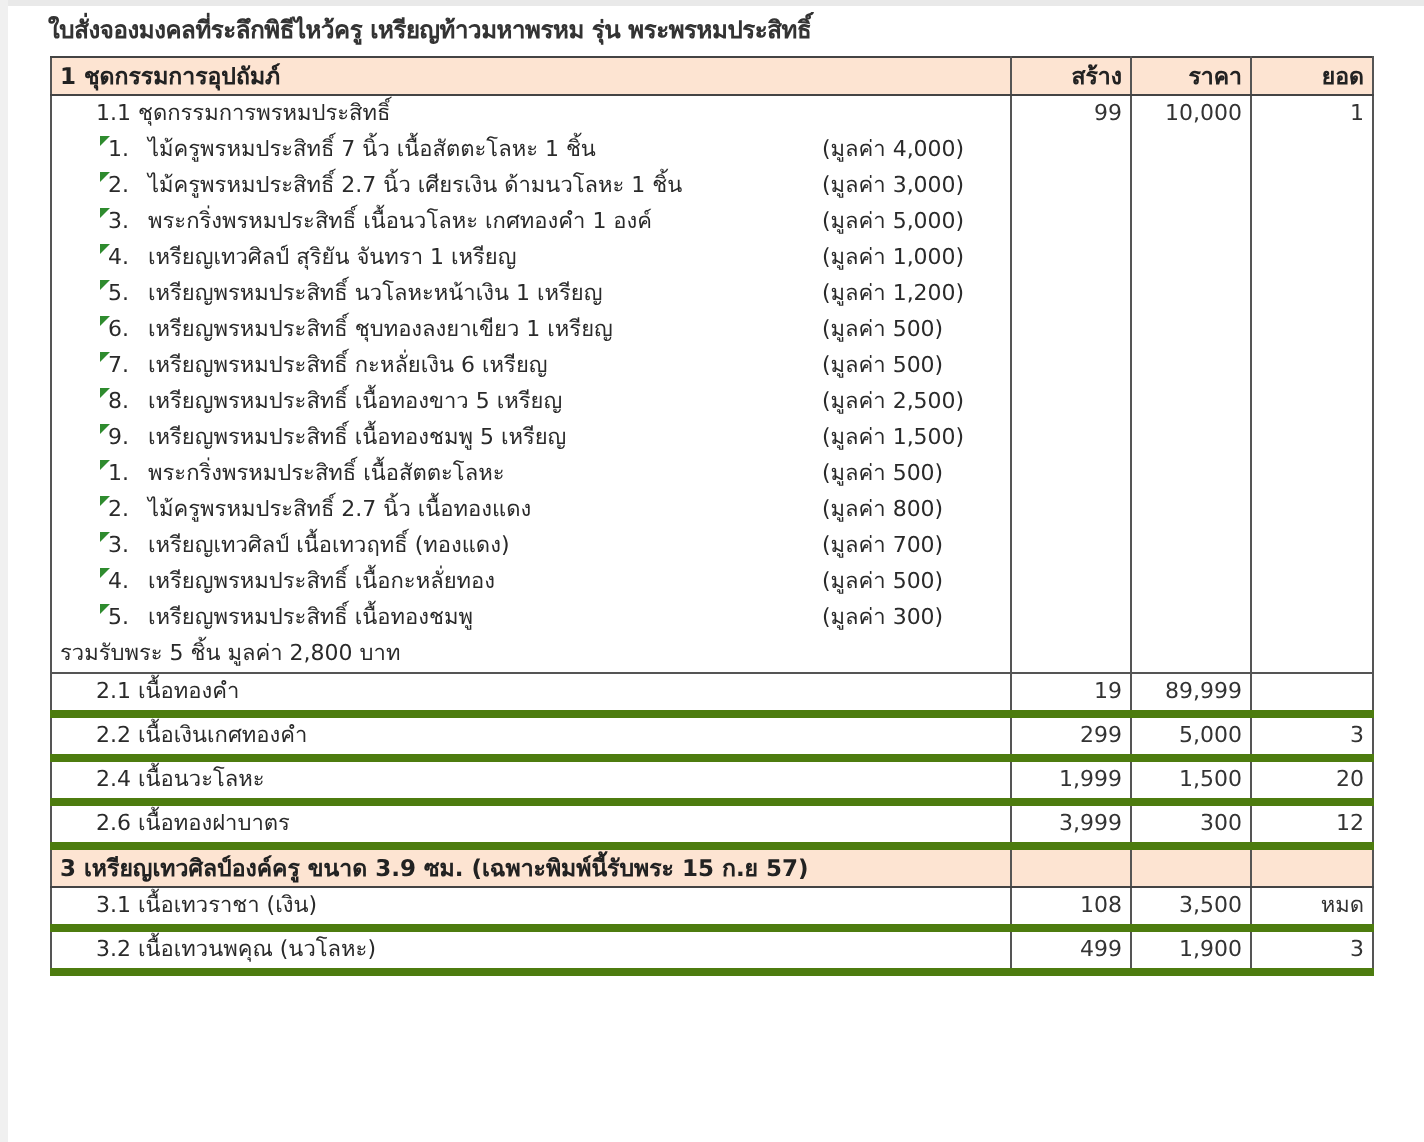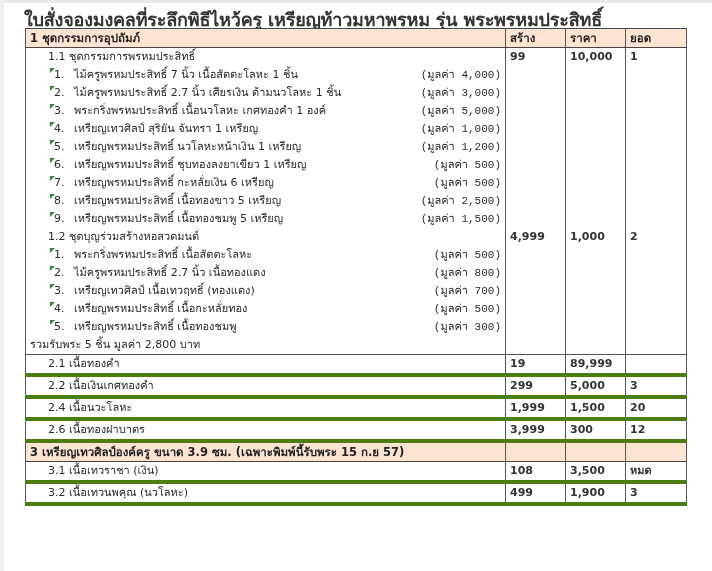--- a/index.html
+++ b/index.html
@@ -9,21 +9,21 @@
     color: #2a2a2a;
   }
   .topline {
     position: absolute; left: 0; top: 0; width: 712px; height: 3px; background: #e9e9e9;
   }
   .leftline {
     position: absolute; left: 0; top: 0; width: 4px; height: 571px; background: #f0f0f0;
   }
   .title {
     position: absolute; left: 24px; top: 5px;
-    font-size: 18px; font-weight: bold; color: #333;
+    font-size: 12px; font-weight: bold; color: #333;
     white-space: nowrap; letter-spacing: -0.2px;
   }
   table.order {
     position: absolute; left: 25px; top: 28px;
     border-collapse: collapse;
     width: 661px;
     table-layout: fixed;
     font-size: 11px;
     border-radius: 19px;
   }
@@ -43,41 +43,41 @@
   col.c-qty  { width: 61px; }
 
   tr.section td {
     background: #fde4d2;
     font-weight: bold;
     border-top: 1px solid #444;
     border-bottom: 1px solid #444;
     color: #222;
     font-size: 11.5px;
   }
-  tr.section td.num { text-align: left; }
+  tr.section td.num { text-align: right; }
   tr.row td { border-top: 1px solid #555; border-bottom: 4px solid #4d7c0f; }
   tr.group-top td { border-top: 1px solid #555; }
   tr.inner td { border-top: none; border-bottom: none; }
   tr.group-bottom td { border-bottom: 1px solid #555; }
 
-  td.num { text-align: left; color: #333; font-weight: bold; }
+  td.num { text-align: right; color: #333; }
   .indent1 { padding-left: 22px !important; }
 
   .item-line { display: flex; justify-content: space-between; }
   .item-left { display: flex; }
   .item-no {
     position: relative; display: inline-block; width: 20px; padding-left: 24px;
   }
   .flag {
     position: absolute; left: 20px; top: 2px;
     width: 0; height: 0;
     border-top: 5px solid #2e8b2e;
     border-right: 5px solid transparent;
   }
-  .item-value { display: inline-block; width: 90px; text-align: right; font-family: Liberation Mono, monospace; }
+  .item-value { display: inline-block; width: 90px; text-align: left; }
   .total-line { padding-left: 44px; }
 </style>
 </head>
 <body>
 
 <div class="topline"></div>
 <div class="leftline"></div>
 
 <div class="title">ใบสั่งจองมงคลที่ระลึกพิธีไหว้ครู เหรียญท้าวมหาพรหม รุ่น พระพรหมประสิทธิ์</div>
 
@@ -223,26 +223,20 @@
               <span>เหรียญพรหมประสิทธิ์ เนื้อทองชมพู 5 เหรียญ</span>
             </span>
             <span class="item-value">(มูลค่า 1,500)</span>
           </div>
         </td>
         <td></td>
         <td></td>
         <td></td>
       </tr>
 
-    <tr class="group-top inner">
-      <td class="indent1">1.2 ชุดบุญร่วมสร้างหอสวดมนต์</td>
-      <td class="num">4,999</td>
-      <td class="num">1,000</td>
-      <td class="num">2</td>
-    </tr>
     <tr class="inner">
         <td>
           <div class="item-line">
             <span class="item-left">
               <span class="item-no"><span class="flag"></span><span>1.</span></span>
               <span>พระกริ่งพรหมประสิทธิ์ เนื้อสัตตะโลหะ</span>
             </span>
             <span class="item-value">(มูลค่า 500)</span>
           </div>
         </td>

